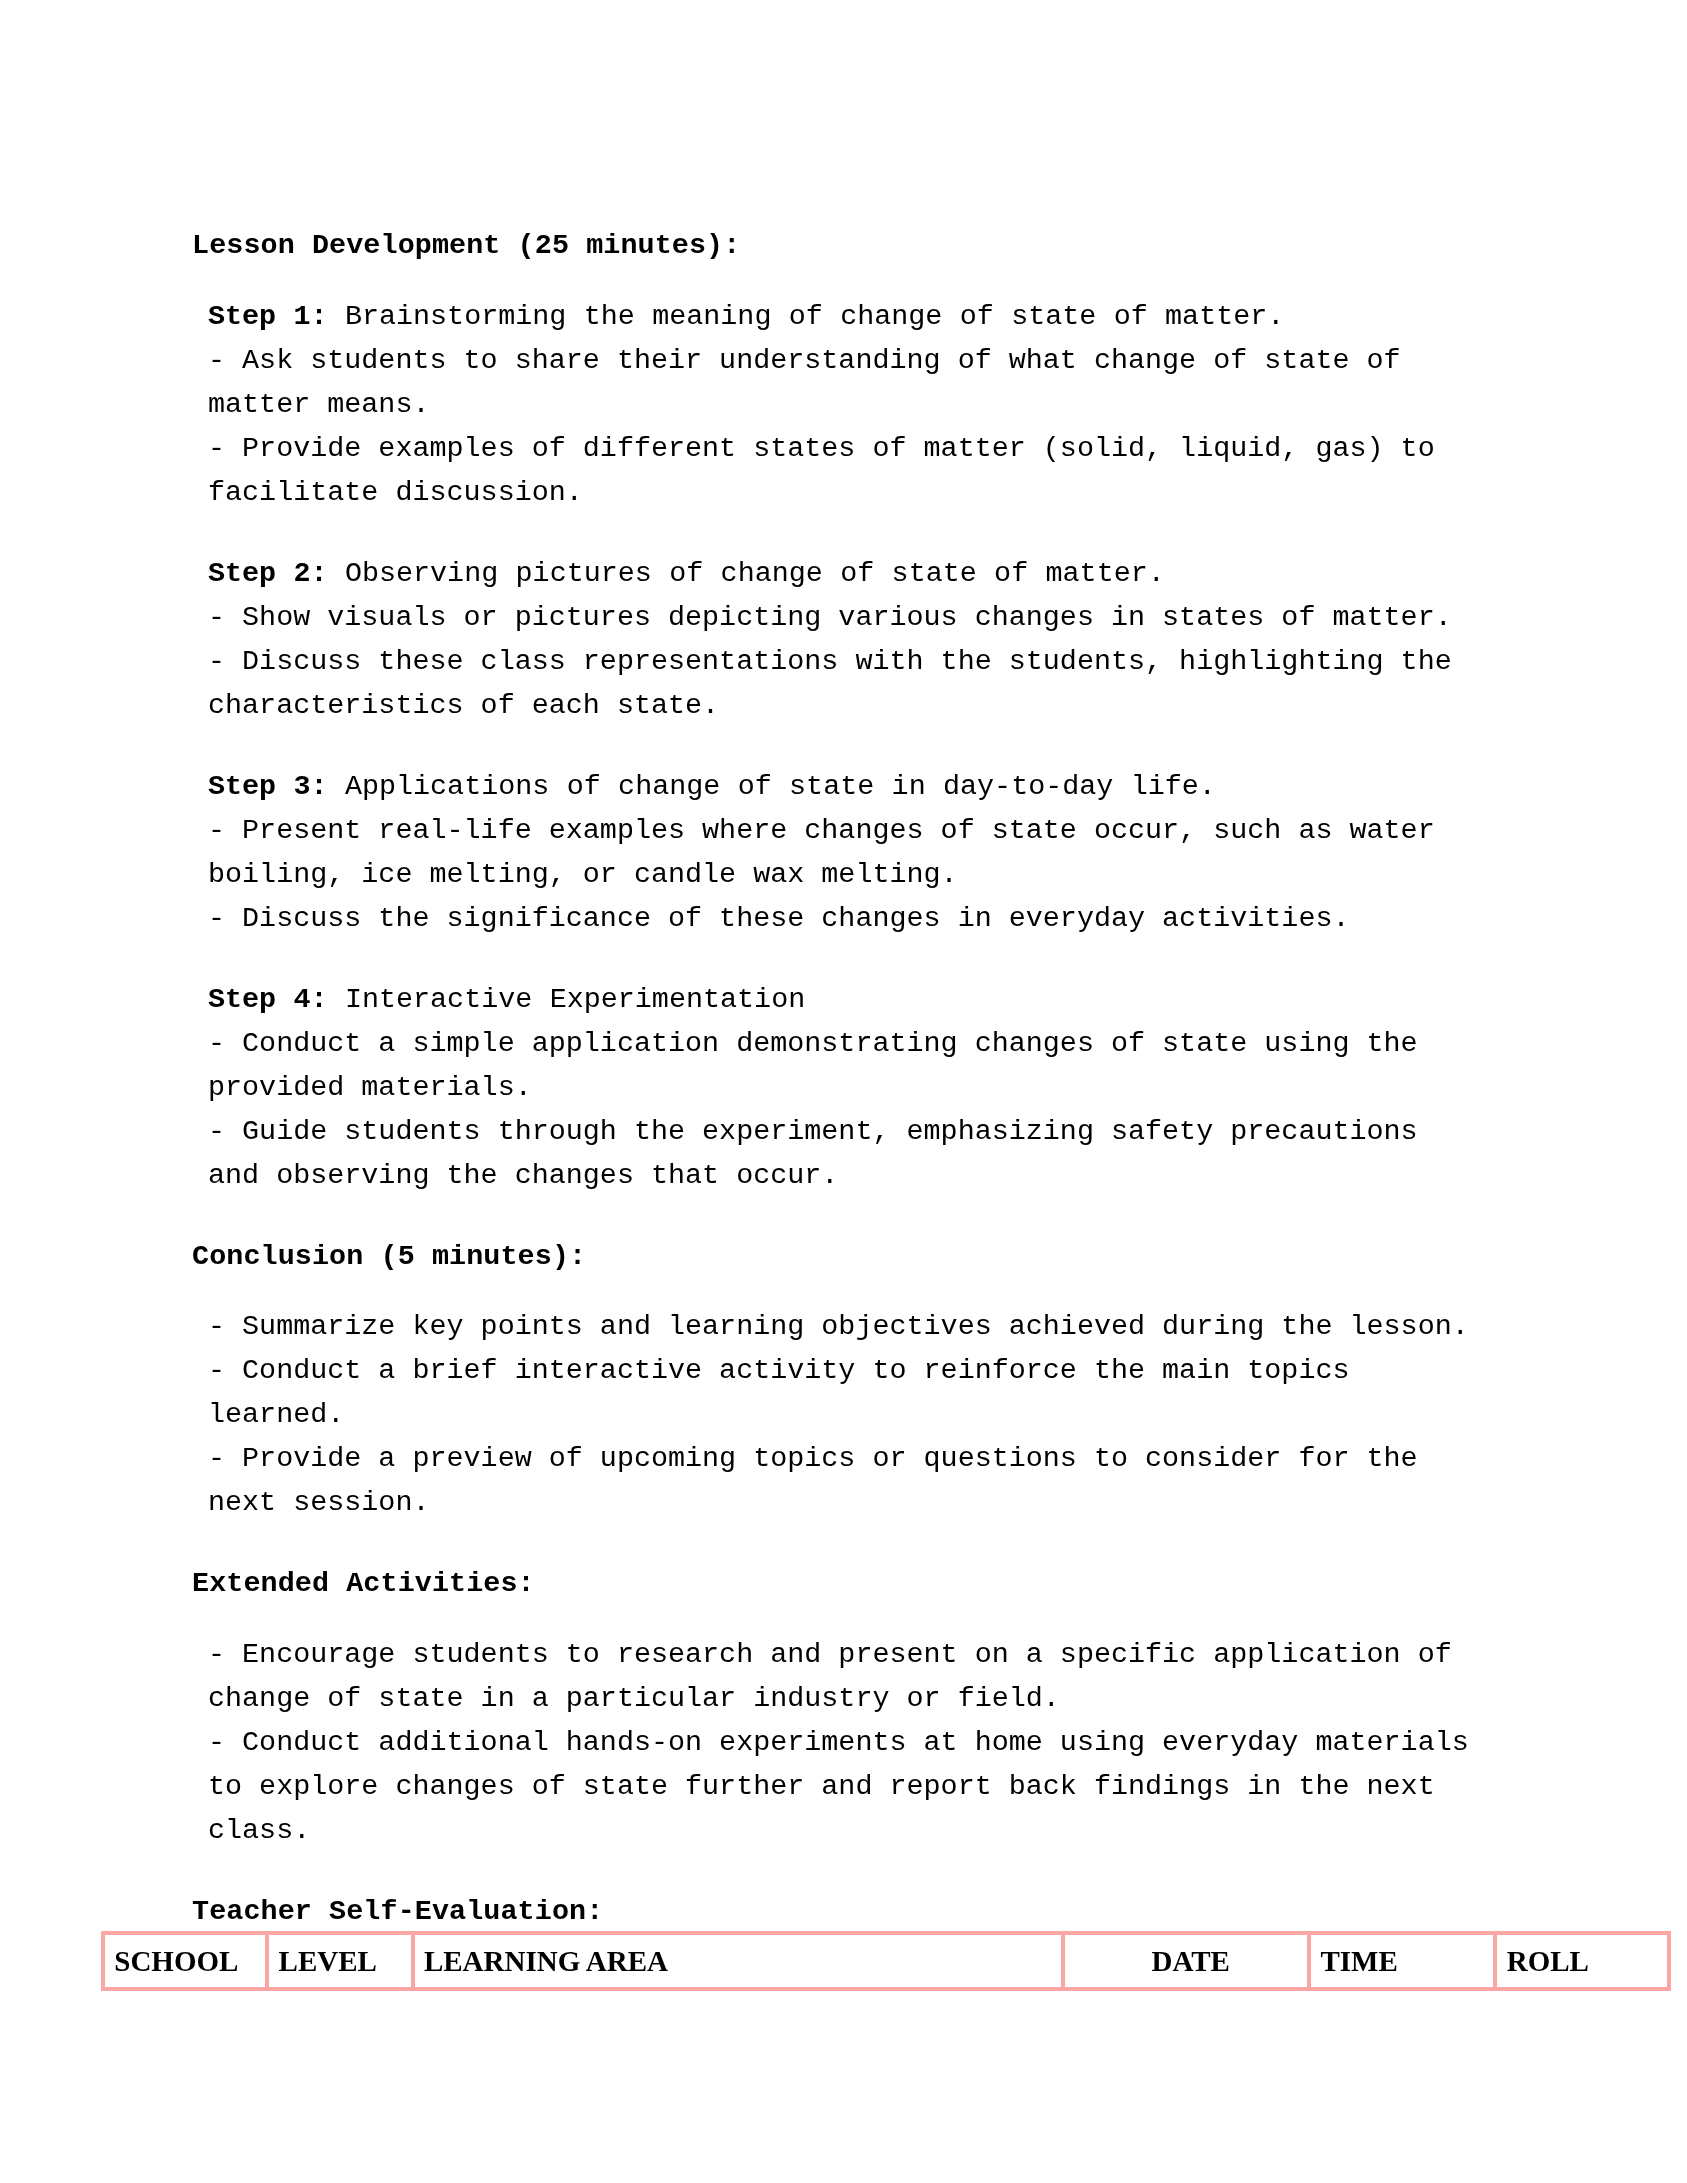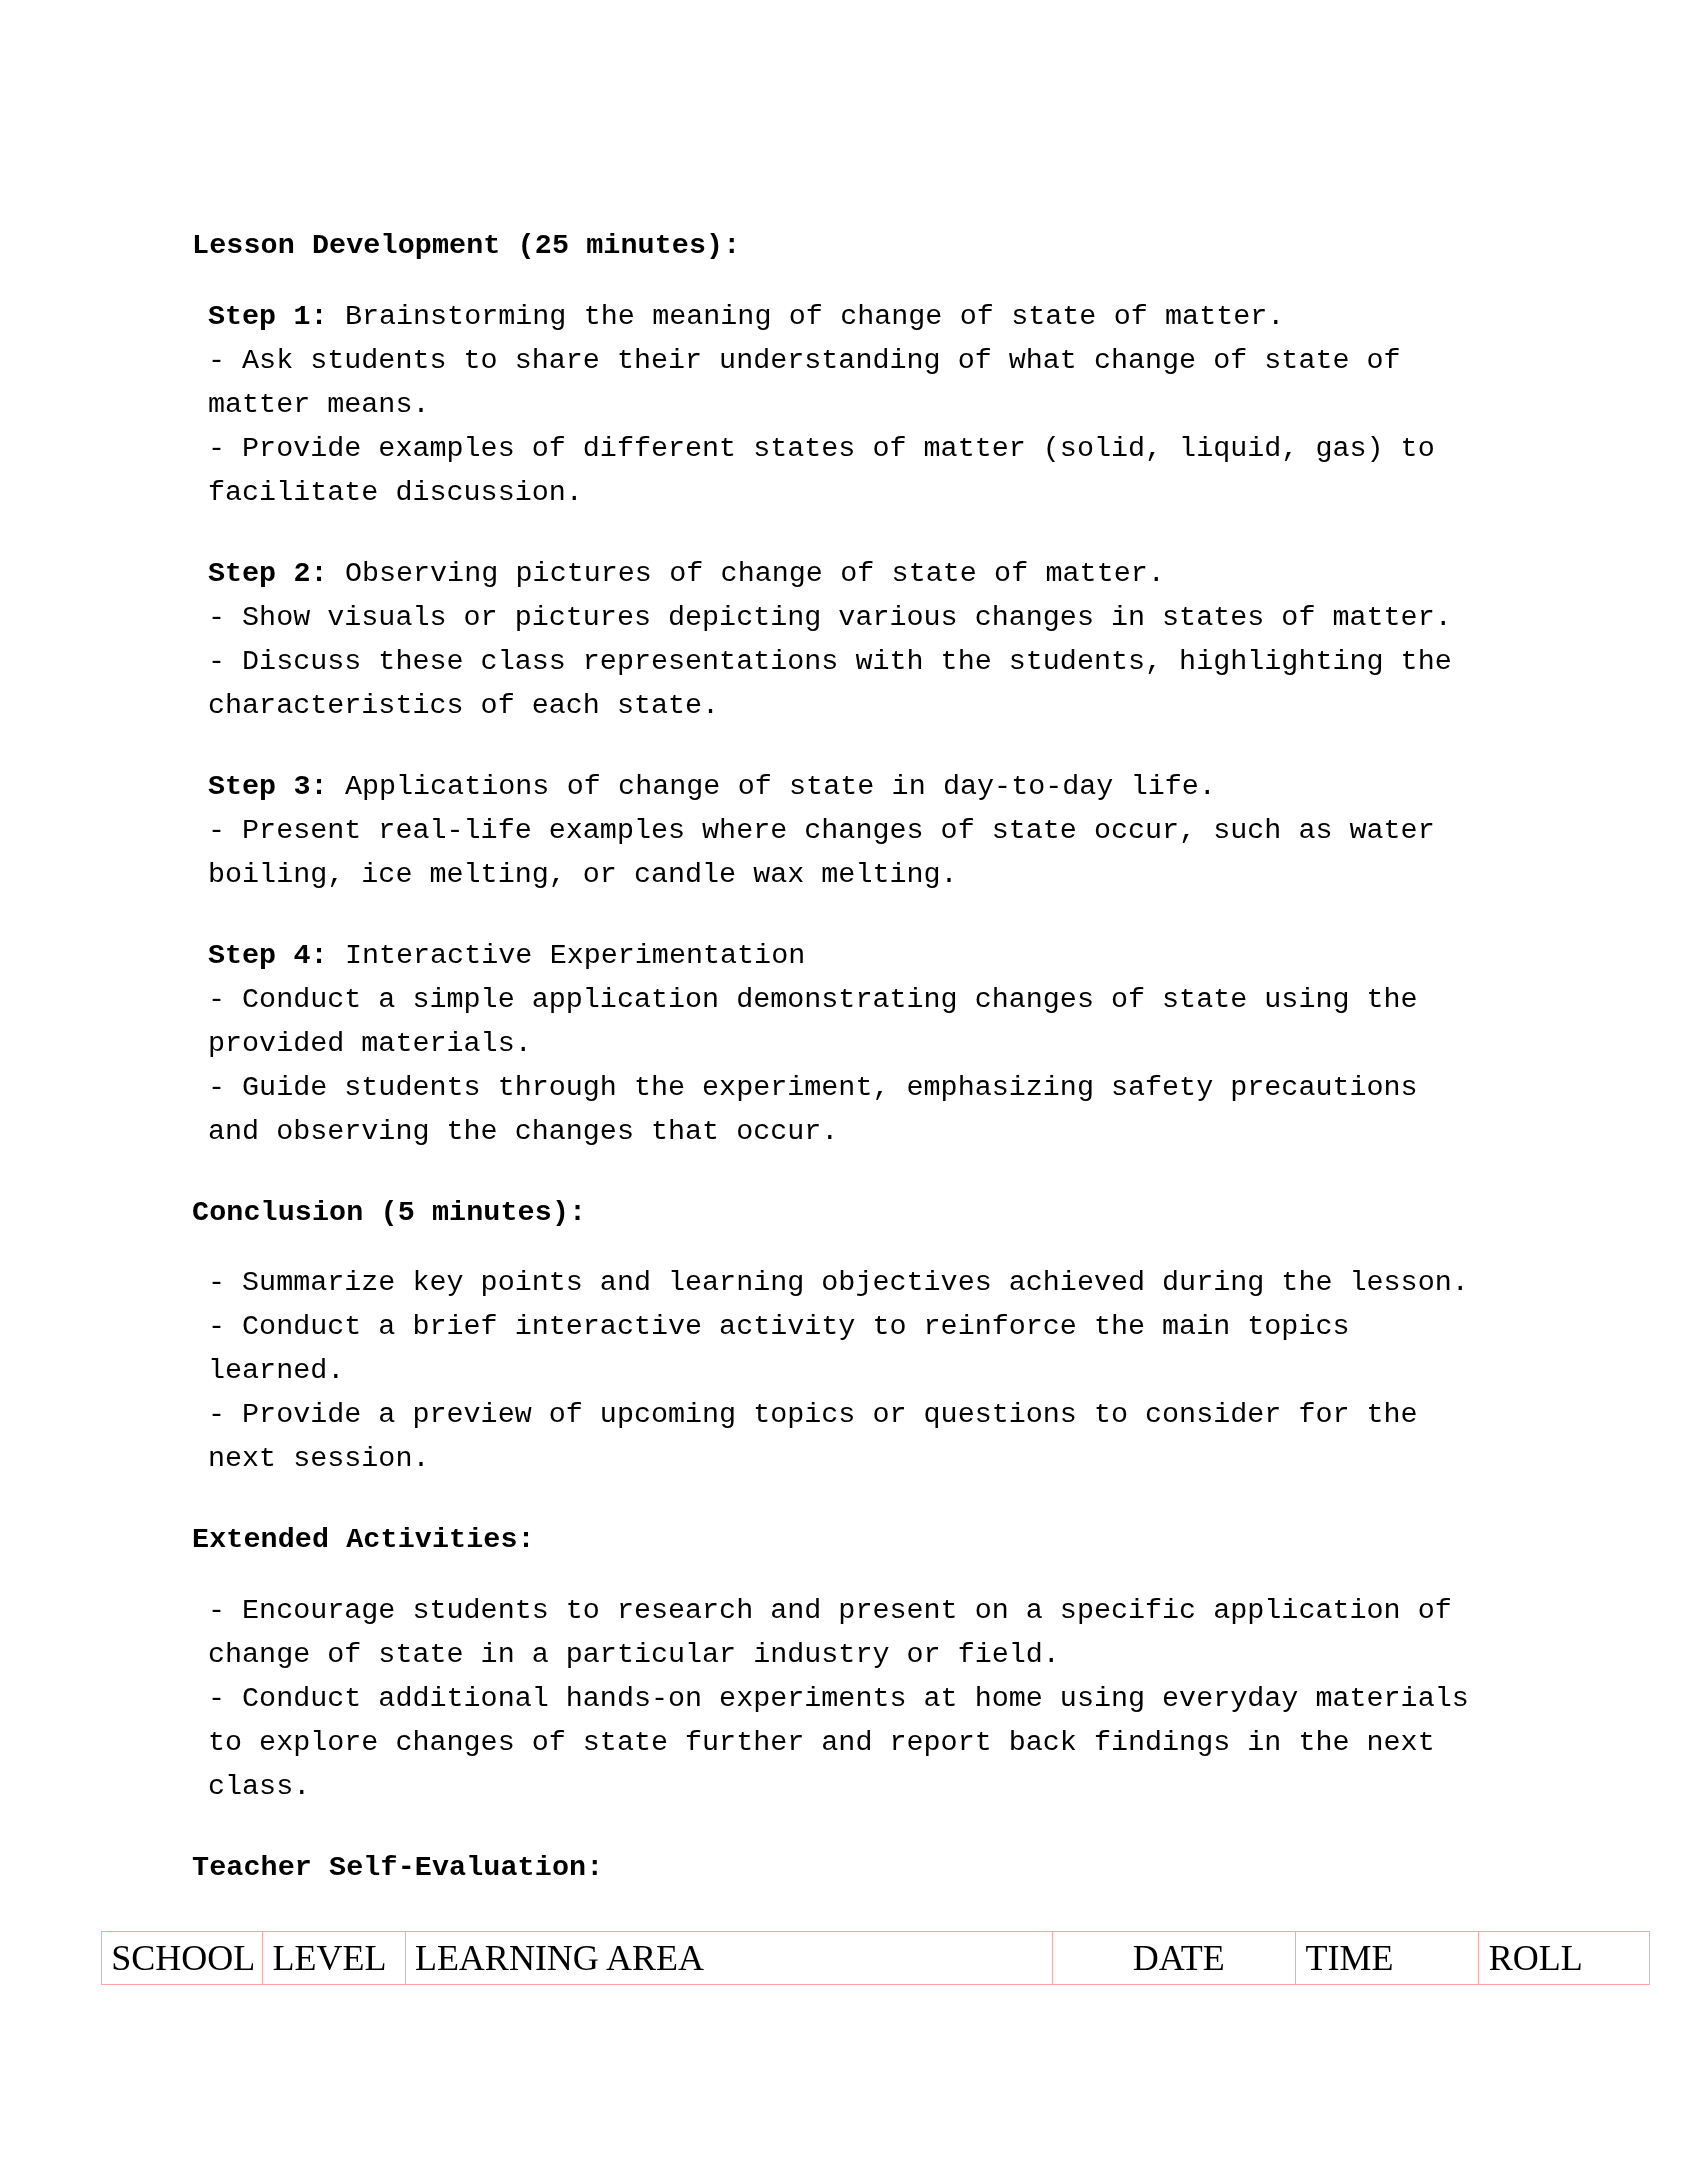--- a/index.html
+++ b/index.html
@@ -69,26 +69,26 @@
     top: 1931px;
     width: 1487px;
   }
   table.footer-table {
     border-collapse: collapse;
     width: 100%;
     table-layout: fixed;
     font-family: "Liberation Serif", "DejaVu Serif", serif;
   }
   table.footer-table td {
-    border: 1px solid #fca5a5;
+    border: 4px solid #fca5a5;
     height: 52px;
     padding: 0 0 0 9.3px;
     vertical-align: middle;
-    font-size: 36px;
-    font-weight: normal;
+    font-size: 29px;
+    font-weight: bold;
     line-height: 32px;
     white-space: nowrap;
     overflow: hidden;
   }
   .col-school  { width: 151px; }
   .col-level   { width: 132px; }
   .col-area    { width: 637px; }
   .col-date    { width: 233px; text-align: center; }
   .col-time    { width: 173px; }
   .col-roll    { width: 160px; }
@@ -115,20 +115,21 @@
       <ul class="bullets">
         <li>- Show visuals or pictures depicting various changes in states of matter.</li>
         <li>- Discuss these class representations with the students, highlighting the characteristics of each state.</li>
       </ul>
     </div>
 
     <div class="block">
       <p class="line"><span class="lead">Step 3:</span><span> Applications of change of state in day-to-day life.</span></p>
       <ul class="bullets">
         <li>- Present real-life examples where changes of state occur, such as water boiling, ice melting, or candle wax melting.</li>
+        <li>- Discuss the significance of these changes in everyday activities.</li>
       </ul>
     </div>
 
     <div class="block">
       <p class="line"><span class="lead">Step 4:</span><span> Interactive Experimentation</span></p>
       <ul class="bullets">
         <li>- Conduct a simple application demonstrating changes of state using the provided materials.</li>
         <li>- Guide students through the experiment, emphasizing safety precautions and observing the changes that occur.</li>
       </ul>
     </div>

